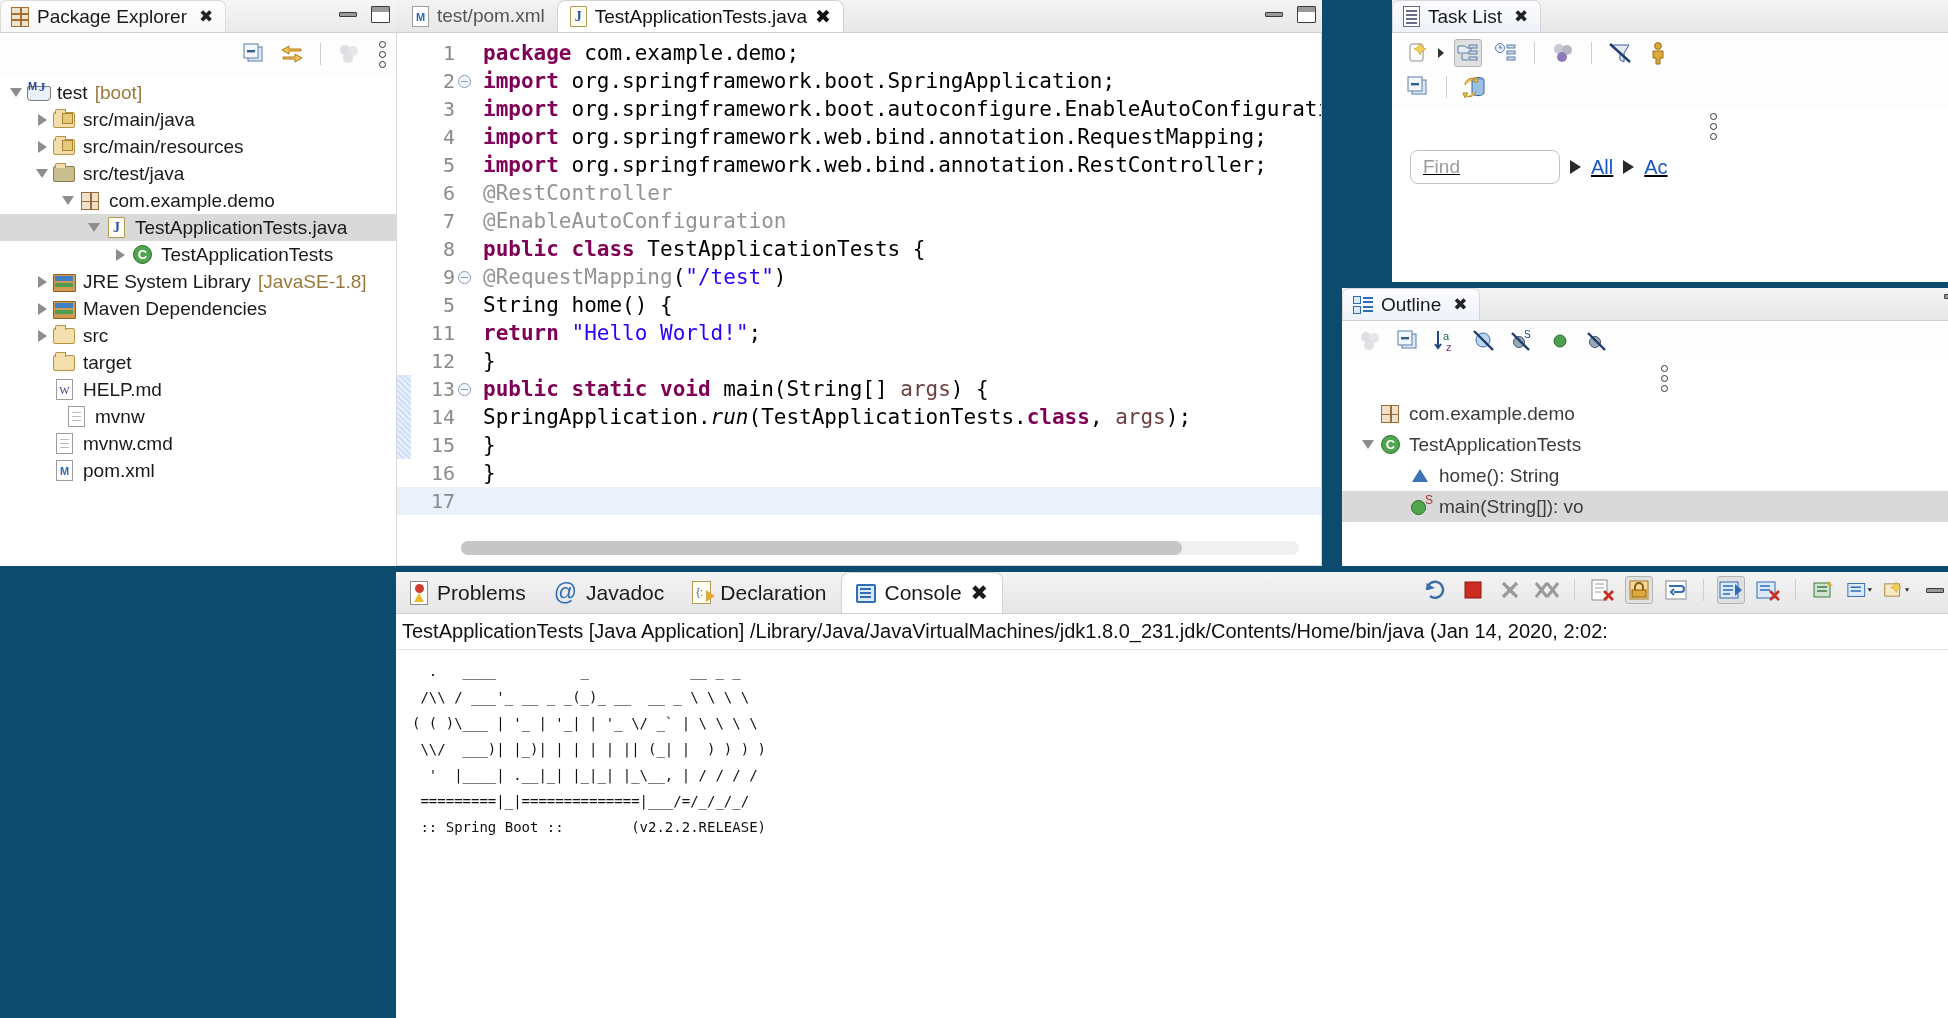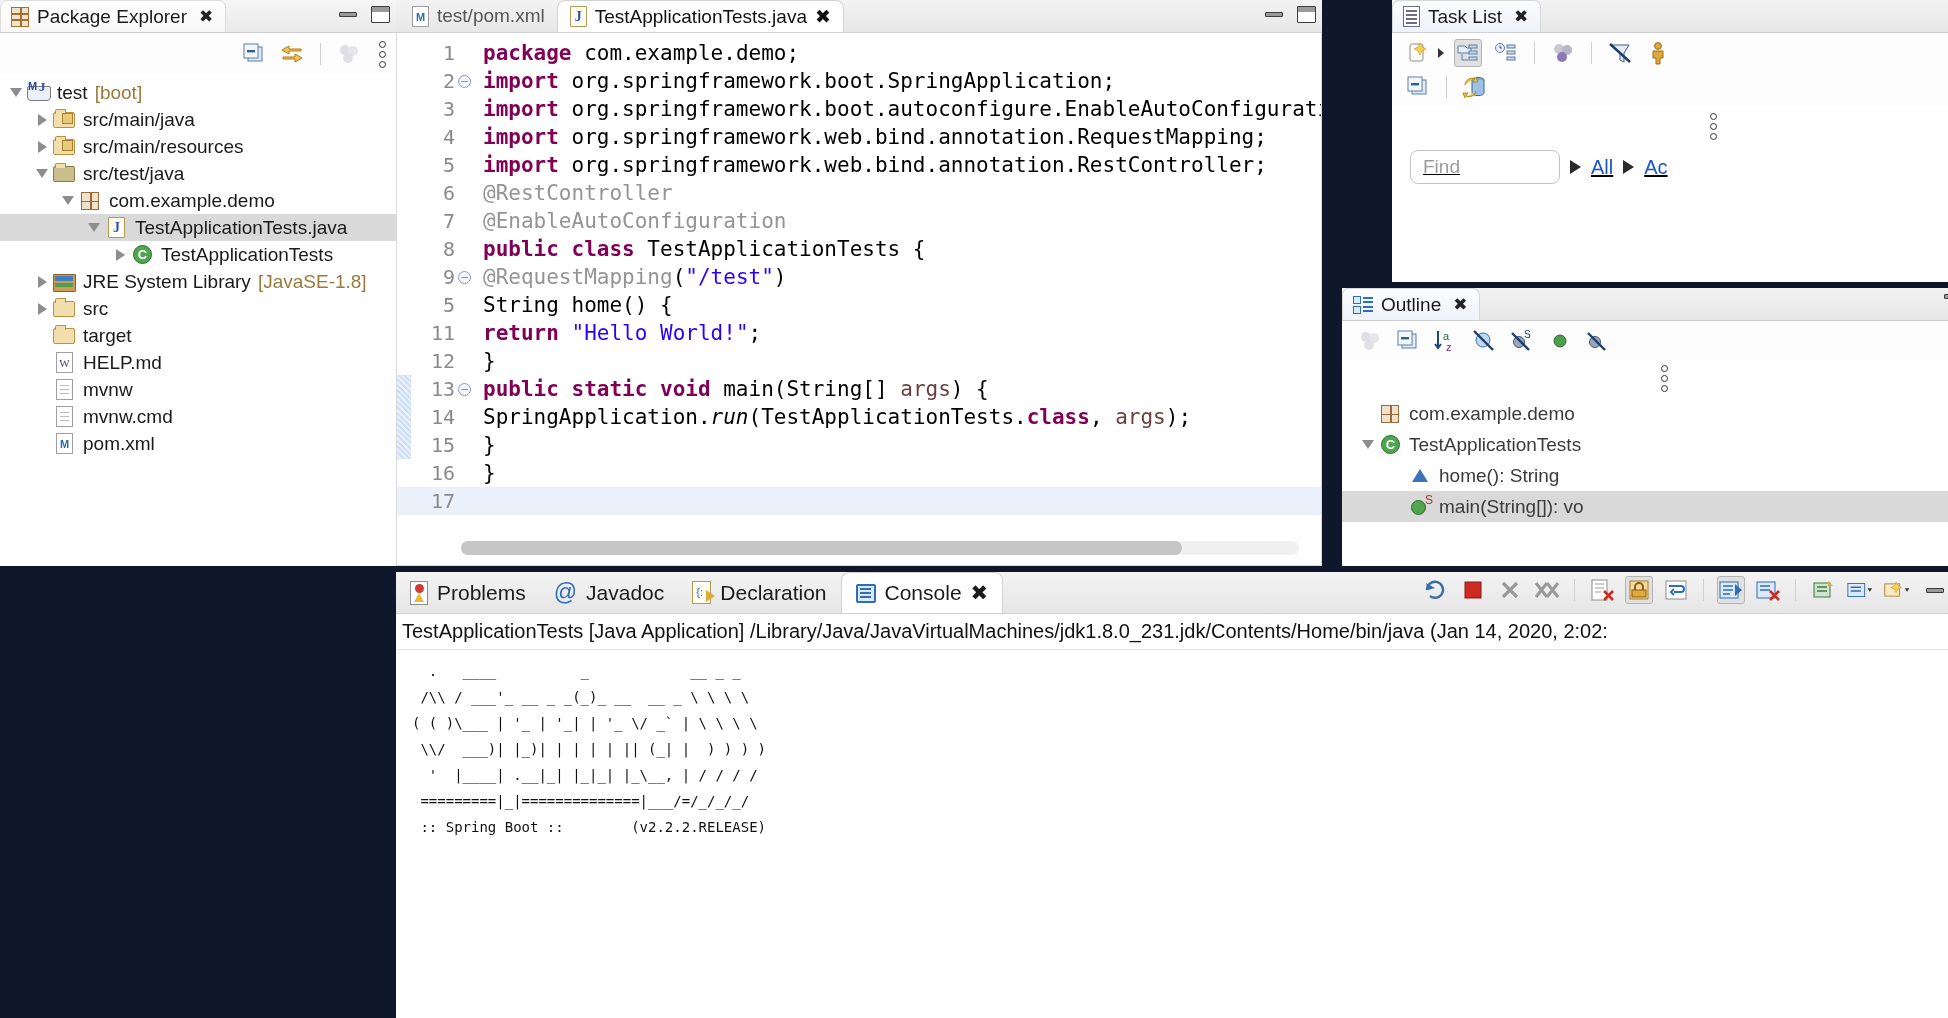--- a/index.html
+++ b/index.html
@@ -8,21 +8,21 @@
     overflow: hidden;
     background: #ffffff;
     font-family: "Liberation Sans", sans-serif;
     -webkit-font-smoothing: antialiased;
   }
   * { box-sizing: border-box; }
 
   .app {
     position: relative;
     width: 1948px; height: 1018px;
-    background: #0f172a;
+    background: #0c4a6e;
   }
 
   
   .panel { position: absolute; background:#ffffff; }
   .panel-tabrow {
     position: relative;
     height: 33px;
     background: linear-gradient(#fbfbfb,#eeeeee);
     border-bottom: 1px solid #d0d0d0;
     display:flex; align-items: stretch;
@@ -313,39 +313,46 @@
           <span class="twisty right"></span>
           <span class="tico">
             <span class="libico" style="position:absolute;left:0;top:2px"></span>
           </span>
           <span class="tlabel">JRE System Library</span>
           <span class="tsuffix">[JavaSE-1.8]</span>
         </div>
         <div class="tnode" style="padding-left: 34px;">
           <span class="twisty right"></span>
           <span class="tico">
+            <span class="libico" style="position:absolute;left:0;top:2px"></span>
+          </span>
+          <span class="tlabel">Maven Dependencies</span>
+        </div>
+        <div class="tnode" style="padding-left: 34px;">
+          <span class="twisty right"></span>
+          <span class="tico">
             <span class="folder" style="position:absolute;left:0;top:2px"></span>
           </span>
           <span class="tlabel">src</span>
         </div>
         <div class="tnode" style="padding-left: 34px;">
           <span class="twisty"></span>
           <span class="tico">
             <span class="folder" style="position:absolute;left:0;top:2px"></span>
           </span>
           <span class="tlabel">target</span>
         </div>
         <div class="tnode" style="padding-left: 34px;">
           <span class="twisty"></span>
           <span class="tico">
             <span class="mdico" style="position:absolute;left:3px;top:-1px">W</span>
           </span>
           <span class="tlabel">HELP.md</span>
         </div>
-        <div class="tnode" style="padding-left: 34px;">
+        <div class="tnode" style="padding-left: 46px;">
           <span class="twisty"></span>
           <span class="tico">
             <span class="plainfile" style="position:absolute;left:3px;top:-1px"></span>
           </span>
           <span class="tlabel">mvnw</span>
         </div>
         <div class="tnode" style="padding-left: 34px;">
           <span class="twisty"></span>
           <span class="tico">
             <span class="plainfile" style="position:absolute;left:3px;top:-1px"></span>

